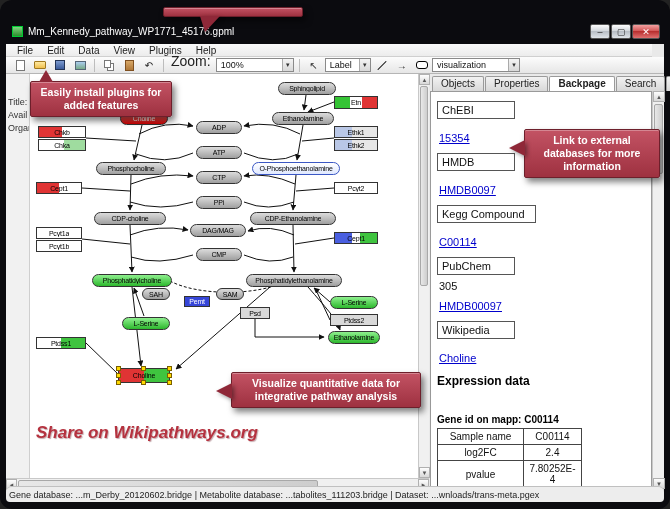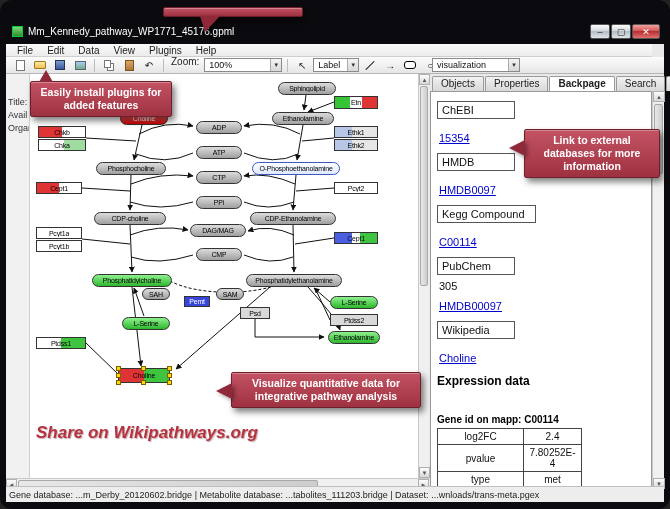--- a/index.html
+++ b/index.html
@@ -24,21 +24,21 @@
   .icon-page{width:9px;height:11px;background:#fff;border:1px solid #777;}
   .icon-folder{width:12px;height:8px;background:linear-gradient(#ffe9a0,#f0c050);border:1px solid #a07820;border-radius:1px;}
   .icon-disk{width:10px;height:10px;background:linear-gradient(#7d9bd0,#3a5a9a);border:1px solid #223355;}
   .icon-pic{width:11px;height:9px;background:linear-gradient(#aaccee,#77aa88);border:1px solid #556677;}
   .icon-copy{width:7px;height:8px;background:#fff;border:1px solid #777;box-shadow:3px 3px 0 -1px #fff,3px 3px 0 0 #777;margin:-2px 3px 0 0;}
   .icon-paste{width:9px;height:11px;background:linear-gradient(#d8a868,#b07838);border:1px solid #805020;}
   .icon-line{width:12px;height:0;border-top:1px solid #000;transform:rotate(-45deg);}
   .icon-rrect{width:12px;height:8px;border:1px solid #000;border-radius:3px;background:#fff;}
   .combo{height:14px;background:#fff;border:1px solid #8a8a8a;display:flex;align-items:center;font-size:9px;color:#111;padding-left:4px;}
   .combo .arr{margin-left:auto;width:11px;height:12px;background:linear-gradient(#f4f4f4,#d8d8d8);border-left:1px solid #aaa;display:flex;align-items:center;justify-content:center;font-size:7px;color:#333;}
-  .zoom-label{font-size:10px;color:#222;margin:0 3px 8px 2px;}
+  .zoom-label{font-size:14px;color:#222;margin:0 3px 8px 2px;}
   .viz-combo{position:absolute;left:426px;top:1px;width:88px;}
   
   .content{position:absolute;left:0;right:0;top:30px;bottom:24px;}
   .leftstrip{position:absolute;left:0;top:0;width:24px;bottom:0;background:#f1f1f1;border-right:1px solid #cfcfcf;overflow:hidden;padding:22px 0 0 2px;}
   .leftstrip div{font-size:9px;color:#333;white-space:nowrap;line-height:13px;}
   .canvas{position:absolute;left:24px;top:0;width:388px;height:404px;background:#fff;overflow:hidden;}
   .canvas svg{position:absolute;left:0;top:0;}
   .vscroll{position:absolute;left:412px;top:0;width:11px;height:404px;background:#f0f0f0;border-left:1px solid #c8c8c8;}
   .hscroll{position:absolute;left:0;top:404px;width:423px;height:11px;background:#f0f0f0;border-top:1px solid #c8c8c8;}
   .sb-arrow{position:absolute;width:11px;height:11px;display:flex;align-items:center;justify-content:center;font-size:6px;color:#555;background:linear-gradient(#fdfdfd,#d8d8d8);border:1px solid #b0b0b0;}
@@ -53,21 +53,21 @@
   .hdrbox{display:inline-block;border:1px solid #555;background:#fff;min-width:78px;font-size:11px;color:#111;padding:2px 10px 2px 4px;margin:7px 0 5px;}
   .dblink{display:block;font-size:11px;color:#0000cc;text-decoration:underline;padding-left:2px;margin-bottom:2px;margin-top:8px;}
   .dbplain{display:block;font-size:11px;color:#111;padding-left:2px;margin-bottom:2px;}
   .expr-title{font-size:12px;font-weight:bold;color:#000;margin-top:10px;}
   .geneid{font-size:10px;font-weight:bold;color:#000;margin-top:26px;margin-bottom:3px;}
   table.expr{border-collapse:collapse;margin-top:2px;}
   table.expr td{border:1px solid #444;font-size:10px;color:#111;text-align:center;padding:2px 4px;background:#fff;}
   table.expr td:first-child{width:86px;}
   table.expr td:last-child{width:58px;}
   
-  .statusbar{position:absolute;left:0;right:0;bottom:0;height:16px;background:#ededed;border-top:1px solid #c0c0c0;display:flex;align-items:center;overflow:hidden;}
+  .statusbar{position:absolute;left:0;right:0;bottom:0;height:16px;background:#ededed;border-top:1px solid #c0c0c0;display:flex;align-items:center;overflow:hidden;border-radius:6px;}
   .statusbar span{font-size:9px;color:#222;white-space:nowrap;padding-left:3px;}
   
   .pnode{position:absolute;display:flex;align-items:center;justify-content:center;border:1px solid #333;background:linear-gradient(#e6e6e6,#b4b4b4);color:#000;z-index:5;}
   .pnode span{font-size:7px;white-space:nowrap;overflow:hidden;letter-spacing:-0.2px;}
   .pnode.pill{border-radius:7px;background:linear-gradient(#dcdcdc,#9f9f9f);}
   .pnode.pill-green{border-radius:7px;background:linear-gradient(#8ef08e,#2db82d);}
   .pnode.pill-red{border-radius:7px;background:linear-gradient(#ff7a7a,#d40000);color:#fff;}
   .pnode.pill-blue{border-radius:7px;background:linear-gradient(#ffffff,#dfe8ff);border-color:#3a57c4;}
   .pnode.gene{background:#fff;}
   .pnode.enzyme-blue{background:#3646d8;color:#fff;}
@@ -362,20 +362,24 @@
           <a class="dblink">HMDB00097</a>
 
           <span class="hdrbox">Wikipedia</span>
           <a class="dblink">Choline</a>
 
           <div class="expr-title">Expression data</div>
           <div class="geneid">Gene id on mapp: C00114</div>
 
           <table class="expr">
             <tbody>
+                <tr>
+                  <td>Sample name</td>
+                  <td>C00114</td>
+                </tr>
             <tr>
                   <td>log2FC</td>
                   <td>2.4</td>
                 </tr>
             <tr>
                   <td>pvalue</td>
                   <td>7.80252E-4</td>
                 </tr>
             <tr>
                   <td>type</td>

